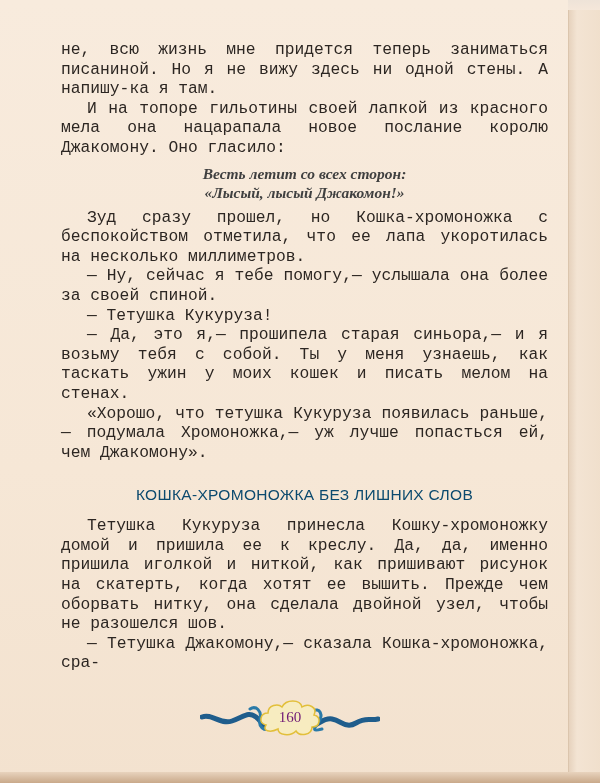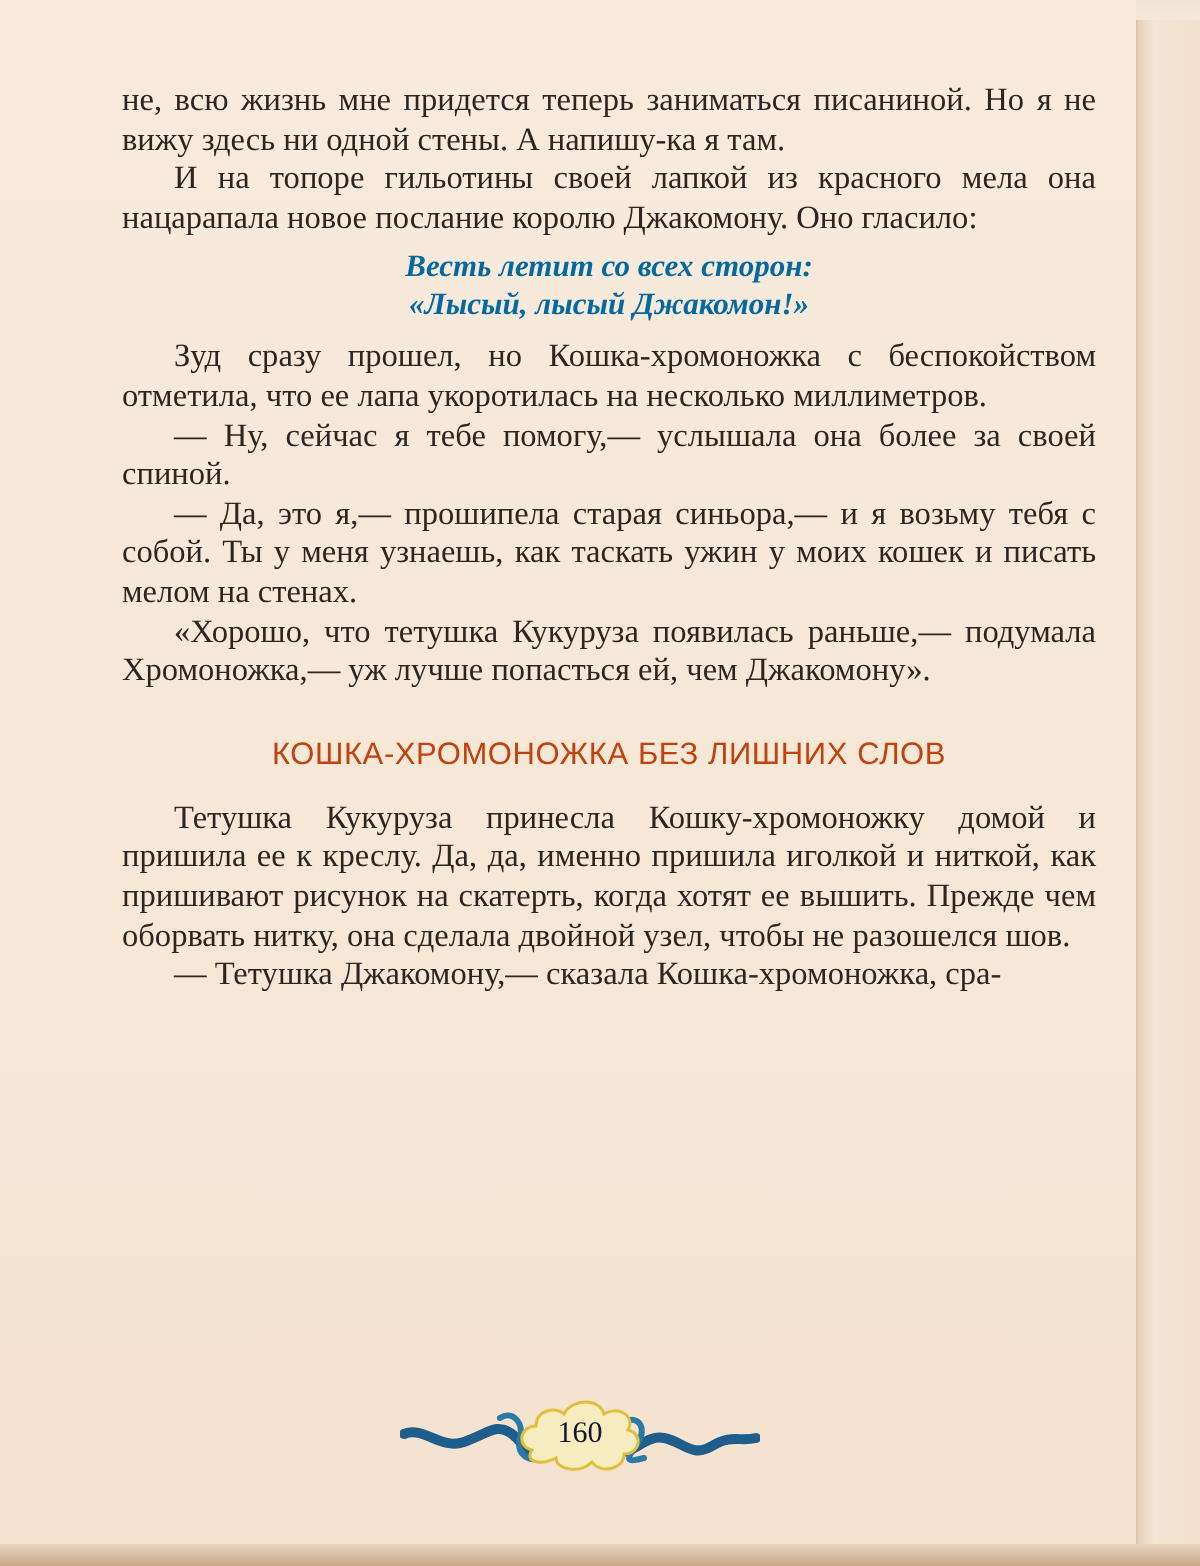--- a/index.html
+++ b/index.html
@@ -19,60 +19,61 @@
   }
   .topband { position:absolute; left:0; top:0; width:600px; height:12px;
     background:linear-gradient(180deg,#eee3d8,#f6e8da); }
   .bottomband { position:absolute; left:0; top:772px; width:600px; height:11px;
     background:linear-gradient(180deg,#e8d3bd,#c9a98a); }
   .text {
     position:absolute; left:61px; top:40px; width:487px;
     color:#2c2622; font-size:16.3px; line-height:19.6px;
     text-align:justify;
   }
-  .text p { margin:0; text-indent:26px; text-align:justify; text-align-last:left; }
+  .text p { margin:0; text-indent:26px; text-align:justify; text-align-last:left;font-family:Liberation Mono, monospace; }
   .text p.noindent { text-indent:0; }
   .poem {
-    color:#0369a1; font-style:italic; font-weight:bold; text-align:center;
+    color:#404040; font-style:italic; font-weight:bold; text-align:center;
     font-size:15.5px; line-height:19px; margin:6px 0 6px 0;
   }
   .poem div { text-align:center; }
   .chapter {
-    color:#c2410c; text-align:center;
+    color:#0c4a6e; text-align:center;
     font-family:"Liberation Sans","DejaVu Sans",sans-serif;
     font-size:15.5px; line-height:22px; letter-spacing:0.3px;
     margin:22px 0 10px 0; text-transform:uppercase;
   }
   .chapter div { text-align:center; }
   .ornament {
     position:absolute; left:200px; top:695px; width:180px; height:48px;
   }
   .pagenum {
     position:absolute; left:261px; top:709px; width:58px; text-align:center;
-    font-size:15px; color:#0f172a;
+    font-size:15px; color:#701a75;
   }
 </style>
 </head>
 <body>
 
 <div class="topband"></div>
 <div class="page"></div>
 <div class="page-edge"></div>
 
 <div class="text">
   <p class="noindent">не, всю жизнь мне придется теперь заниматься писаниной. Но я не вижу здесь ни одной стены. А напишу-ка я там.</p>
   <p>И на топоре гильотины своей лапкой из красного мела она нацарапала новое послание королю Джакомону. Оно гласило:</p>
 
   <div class="poem">
     <div>Весть летит со всех сторон:</div>
     <div>«Лысый, лысый Джакомон!»</div>
   </div>
 
   <p>Зуд сразу прошел, но Кошка-хромоножка с беспокойством отметила, что ее лапа укоротилась на несколько миллиметров.</p>
   <p>— Ну, сейчас я тебе помогу,— услышала она более за своей спиной.</p>
+  <p>— Тетушка Кукуруза!</p>
   <p>— Да, это я,— прошипела старая синьора,— и я возьму тебя с собой. Ты у меня узнаешь, как таскать ужин у моих кошек и писать мелом на стенах.</p>
   <p>«Хорошо, что тетушка Кукуруза появилась раньше,— подумала Хромоножка,— уж лучше попасться ей, чем Джакомону».</p>
 
   <div class="chapter">
     <div>Кошка-хромоножка без лишних слов</div>
   </div>
 
   <p>Тетушка Кукуруза принесла Кошку-хромоножку домой и пришила ее к креслу. Да, да, именно пришила иголкой и ниткой, как пришивают рисунок на скатерть, когда хотят ее вышить. Прежде чем оборвать нитку, она сделала двойной узел, чтобы не разошелся шов.</p>
   <p>— Тетушка Джакомону,— сказала Кошка-хромоножка, сра-</p>
 </div>

